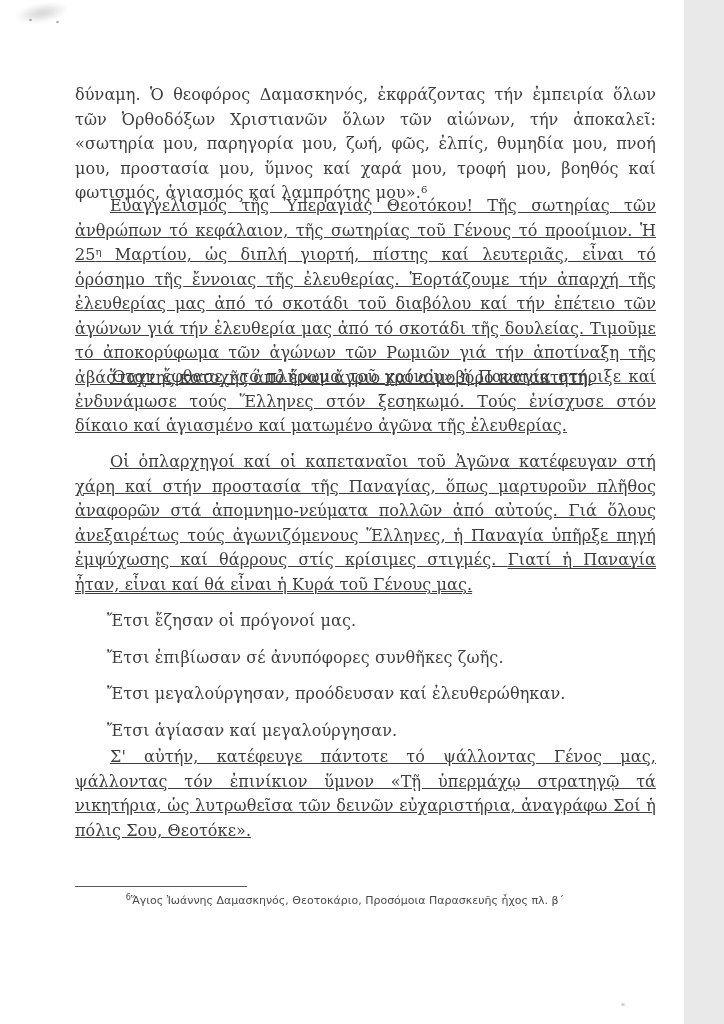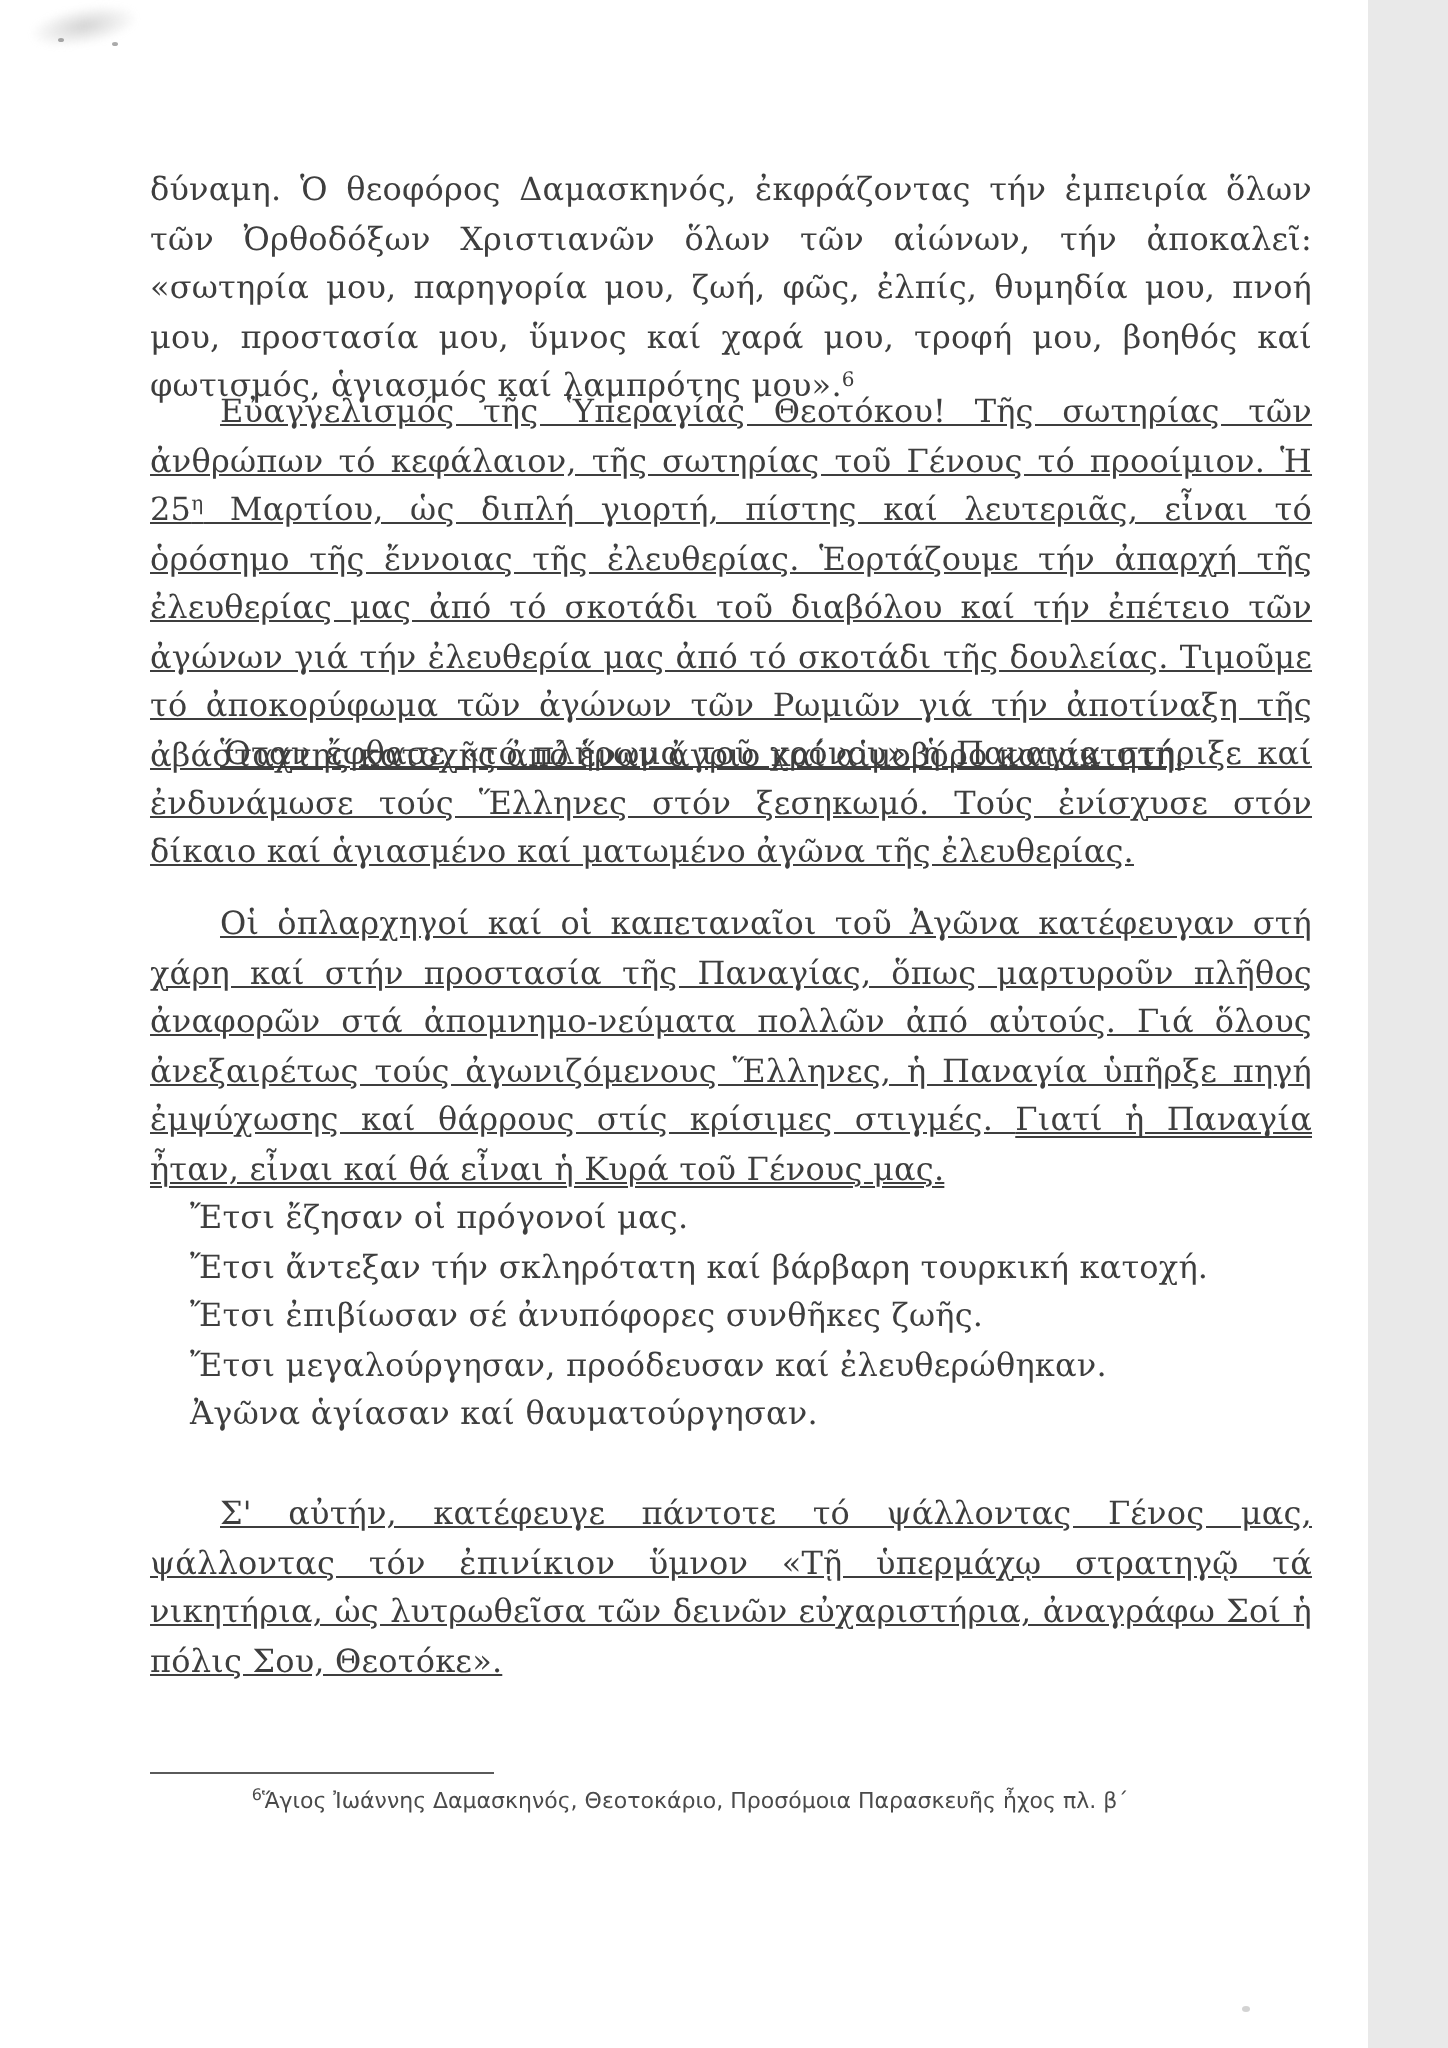--- a/index.html
+++ b/index.html
@@ -32,21 +32,21 @@
     position: relative;
     top: -5px;
     line-height: 0;
   }
   .underlined {
     text-decoration: underline;
     text-decoration-thickness: 1px;
     text-underline-offset: 3px;
   }
   .list-line {
-    margin: 0;
+    margin: 12px;
     text-indent: 20px;
     text-align: left;
   }
   .footnote-rule {
     position: absolute;
     left: 75px; top: 886px;
     width: 172px; height: 0;
     border-top: 1.5px solid #5a5a5a;
   }
   .footnote {
@@ -88,24 +88,23 @@
   <p class="textblock" style="top:83px"><span>δύναμη. Ὁ θεοφόρος Δαμασκηνός, ἐκφράζοντας τήν ἐμπειρία ὅλων τῶν Ὀρθοδόξων Χριστιανῶν ὅλων τῶν αἰώνων, τήν ἀποκαλεῖ: «σωτηρία μου, παρηγορία μου, ζωή, φῶς, ἐλπίς, θυμηδία μου, πνοή μου, προστασία μου, ὕμνος καί χαρά μου, τροφή μου, βοηθός καί φωτισμός, ἁγιασμός καί λαμπρότης μου».</span><span class="sup">6</span></p>
 
   <p class="textblock indent" style="top:194px"><span>Εὐαγγελισμός τῆς Ὑπεραγίας Θεοτόκου! Τῆς σωτηρίας τῶν ἀνθρώπων τό κεφάλαιον, τῆς σωτηρίας τοῦ Γένους τό προοίμιον. Ἡ 25</span><span class="sup">η</span><span> Μαρτίου, ὡς διπλή γιορτή, πίστης καί λευτεριᾶς, εἶναι τό ὁρόσημο τῆς ἔννοιας τῆς ἐλευθερίας. Ἑορτάζουμε τήν ἀπαρχή τῆς ἐλευθερίας μας ἀπό τό σκοτάδι τοῦ διαβόλου καί τήν ἐπέτειο τῶν ἀγώνων γιά τήν ἐλευθερία μας ἀπό τό σκοτάδι τῆς δουλείας. Τιμοῦμε τό ἀποκορύφωμα τῶν ἀγώνων τῶν Ρωμιῶν γιά τήν ἀποτίναξη τῆς ἀβάσταχτης κατοχῆς ἀπό ἕναν ἄγριο καί αἱμοβόρο κατακτητή.</span></p>
 
   <p class="textblock indent" style="top:365px"><span>Ὅταν ἔφθασε «τό πλήρωμα τοῦ χρόνου» ἡ Παναγία στήριξε καί ἐνδυνάμωσε τούς Ἕλληνες στόν ξεσηκωμό. Τούς ἐνίσχυσε στόν δίκαιο καί ἁγιασμένο καί ματωμένο ἀγῶνα τῆς ἐλευθερίας.</span></p>
 
   <p class="textblock indent" style="top:450px"><span>Οἱ ὁπλαρχηγοί καί οἱ καπεταναῖοι τοῦ Ἀγῶνα κατέφευγαν στή χάρη καί στήν προστασία τῆς Παναγίας, ὅπως μαρτυροῦν πλῆθος ἀναφορῶν στά ἀπομνημο-νεύματα πολλῶν ἀπό αὐτούς. Γιά ὅλους ἀνεξαιρέτως τούς ἀγωνιζόμενους Ἕλληνες, ἡ Παναγία ὑπῆρξε πηγή ἐμψύχωσης καί θάρρους στίς κρίσιμες στιγμές. </span><span class="underlined">Γιατί ἡ Παναγία ἦταν, εἶναι καί θά εἶναι ἡ Κυρά τοῦ Γένους μας.</span></p>
 
   <div class="textblock" style="top:597px">
     <p class="list-line">Ἔτσι ἔζησαν οἱ πρόγονοί μας.</p>
-    <p class="list-line">Ἔτσι ἄντεξαν τήν σκληρότατη καί βάρβαρη τουρκική κατοχή.</p>
     <p class="list-line">Ἔτσι ἐπιβίωσαν σέ ἀνυπόφορες συνθῆκες ζωῆς.</p>
     <p class="list-line">Ἔτσι μεγαλούργησαν, προόδευσαν καί ἐλευθερώθηκαν.</p>
-    <p class="list-line">Ἀγῶνα ἁγίασαν καί θαυματούργησαν.</p>
+    <p class="list-line">Ἔτσι ἁγίασαν καί μεγαλούργησαν.</p>
   </div>
 
   <p class="textblock indent" style="top:745px"><span>Σ' αὐτήν, κατέφευγε πάντοτε τό ψάλλοντας Γένος μας, ψάλλοντας τόν ἐπινίκιον ὕμνον «Τῇ ὑπερμάχῳ στρατηγῷ τά νικητήρια, ὡς λυτρωθεῖσα τῶν δεινῶν εὐχαριστήρια, ἀναγράφω Σοί ἡ πόλις Σου, Θεοτόκε».</span></p>
 
   <div class="footnote-rule"></div>
   <p class="footnote"><span class="sup">6</span><span>Ἅγιος Ἰωάννης Δαμασκηνός, Θεοτοκάριο, Προσόμοια Παρασκευῆς ἦχος πλ. β΄</span></p>
 
 </div>
 
 </body></html>

